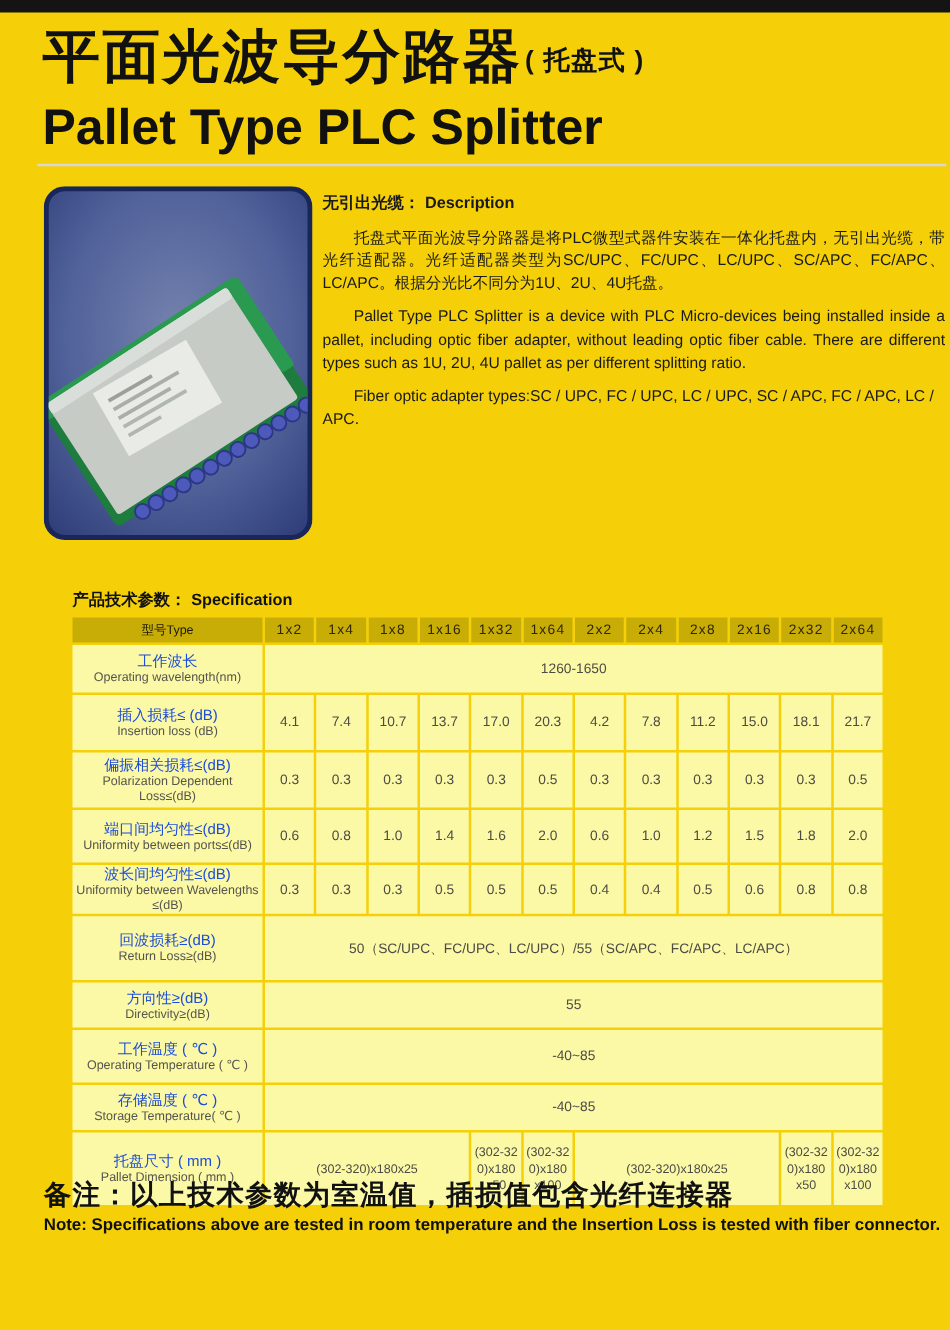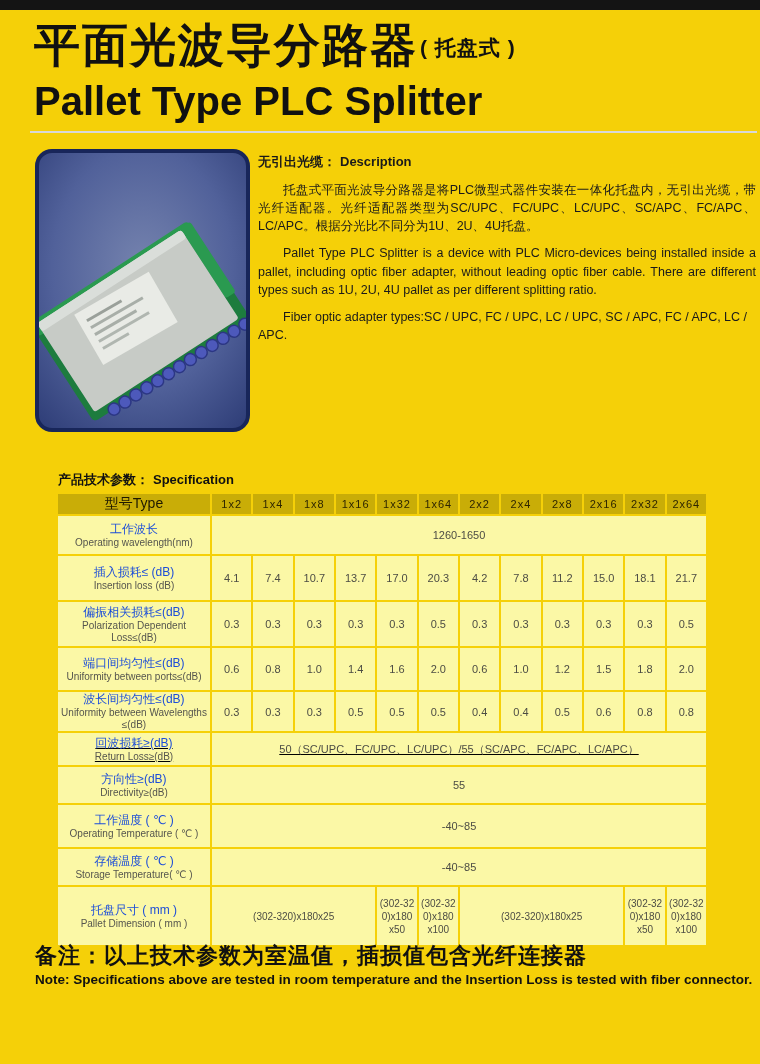--- a/index.html
+++ b/index.html
@@ -32,34 +32,34 @@
   table.spec{
     position:absolute;left:56px;top:492px;width:652px;
     border-collapse:separate;border-spacing:2px;table-layout:fixed;
   }
   table.spec col.cfirst{width:152px;}
   table.spec th,table.spec td{text-align:center;vertical-align:middle;padding:0;}
   table.spec thead th{
     background:var(--header-cell-bg,#C9AD07);
     color:#2e2600;font-weight:normal;height:20px;font-size:11px;letter-spacing:1px;
   }
-  table.spec thead th.type{font-size:14px;letter-spacing:0;color:#1e1900;}
+  table.spec thead th.type{font-size:10px;letter-spacing:0;color:#1e1900;}
   table.spec tbody td{
     background:var(--body-cell-bg,#FBF8A6);
     color:#4c4c44;font-size:11px;
   }
   td.label .lc{font-size:12px;line-height:15px;color:#1d4ed8;}
   td.label .le{font-size:10px;line-height:12px;color:#55554e;}
   td.val.small{font-size:10px;line-height:13px;word-break:break-all;padding:0 2px;}
   tbody tr:nth-child(1){height:38px;}
   tbody tr:nth-child(2){height:44px;}
   tbody tr:nth-child(3){height:44px;padding-left:17px;}
   tbody tr:nth-child(4){height:42px;}
   tbody tr:nth-child(5){height:36px;}
-  tbody tr:nth-child(6){height:32px;text-decoration:underline;}
+  tbody tr:nth-child(6){height:51px;}
   tbody tr:nth-child(7){height:36px;}
   tbody tr:nth-child(8){height:42px;}
   tbody tr:nth-child(9){height:36px;}
   tbody tr:nth-child(10){height:58px;}
   
   .notes{position:absolute;left:35px;top:944px;width:722px;color:#111;}
   .note-cn{font-size:22px;font-weight:bold;letter-spacing:1px;line-height:24px;}
   .note-en{font-size:13.5px;font-weight:bold;line-height:19px;margin-top:2px;}
 </style>
 </head>

